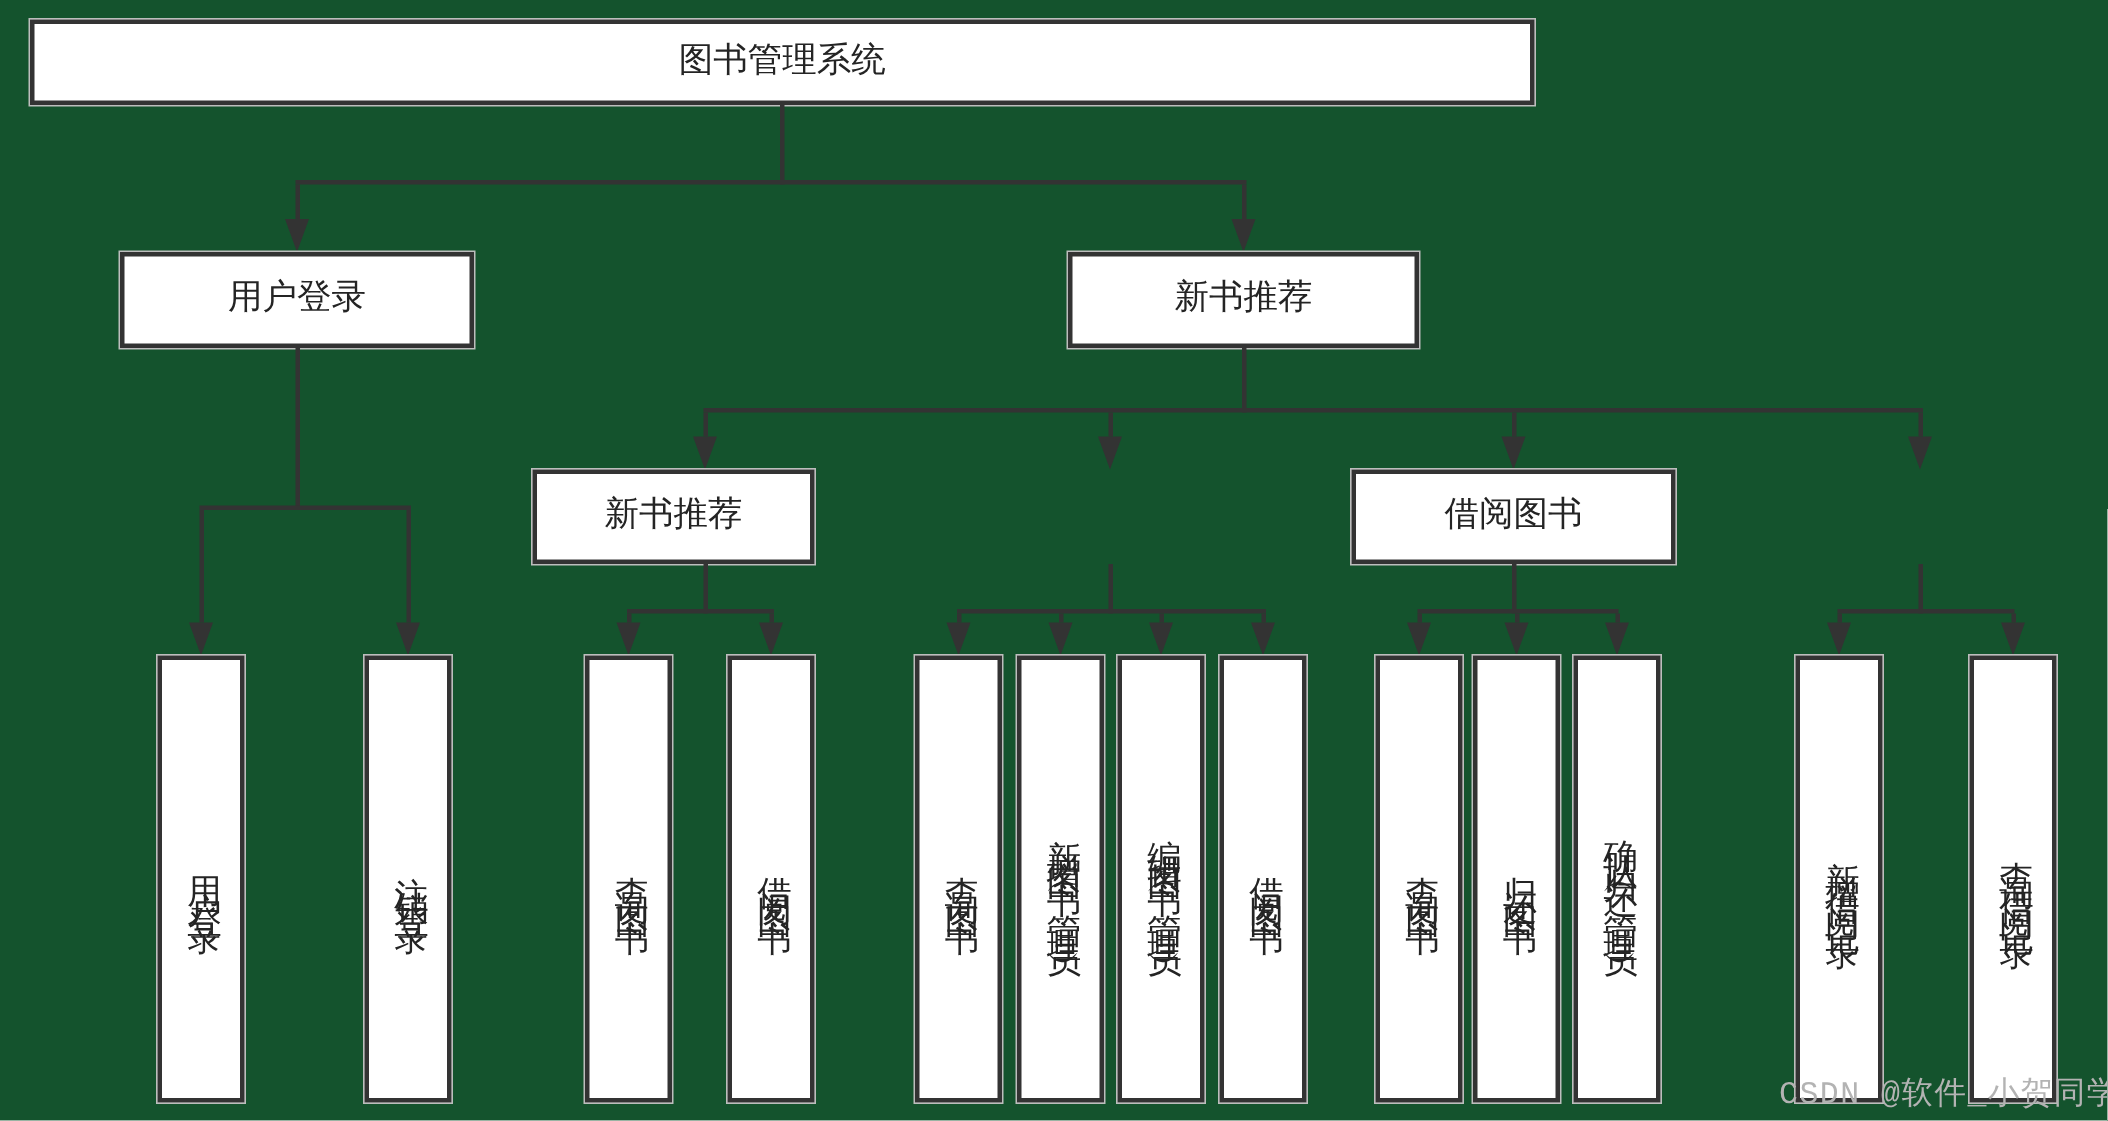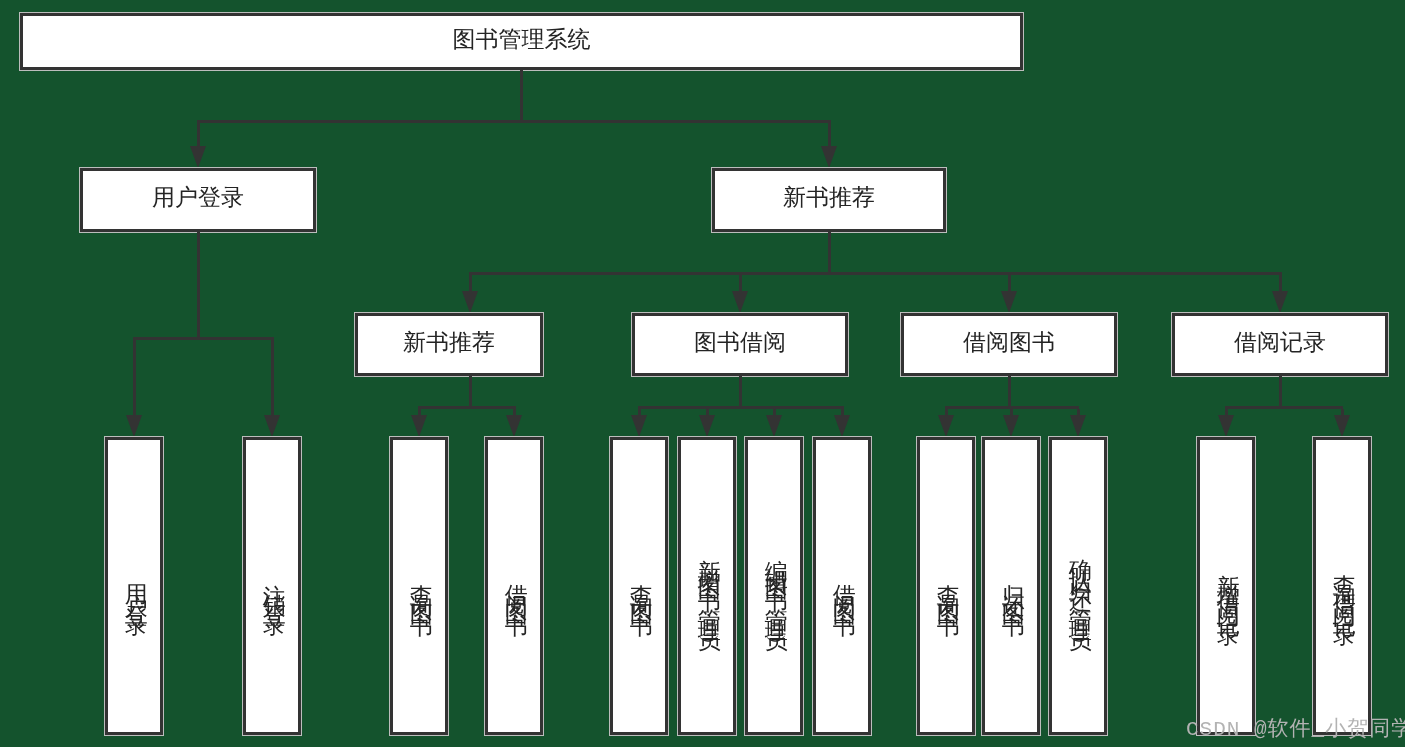--- a/index.html
+++ b/index.html
@@ -93,28 +93,22 @@
   <div class="vline" style="left:739px;  top:275px; height:16px;"></div>
   <div class="arrow" style="left:732px;  top:291px;"></div>
   <div class="vline" style="left:1008px; top:275px; height:16px;"></div>
   <div class="arrow" style="left:1001px; top:291px;"></div>
   <div class="vline" style="left:1279px; top:275px; height:16px;"></div>
   <div class="arrow" style="left:1272px; top:291px;"></div>
 
   <div class="node" style="left:355px; top:313px; width:188px; height:63px;">
     <span>新书推荐</span>
   </div>
-  <div class="node" style="left:632px; top:313px; width:216px; height:63px;">
-    <span>图书借阅</span>
-  </div>
   <div class="node" style="left:901px; top:313px; width:216px; height:63px;">
     <span>借阅图书</span>
-  </div>
-  <div class="node" style="left:1172px; top:313px; width:216px; height:63px;">
-    <span>借阅记录</span>
   </div>
 
   <div class="vline" style="left:469px; top:376px; height:33px;"></div>
   <div class="hline" style="left:418px; top:406px; width:98px;"></div>
   <div class="vline" style="left:418px; top:409px; height:6px;"></div>
   <div class="arrow" style="left:411px; top:415px;"></div>
   <div class="vline" style="left:513px; top:409px; height:6px;"></div>
   <div class="arrow" style="left:506px; top:415px;"></div>
 
   <div class="vline" style="left:739px; top:376px; height:33px;"></div>

